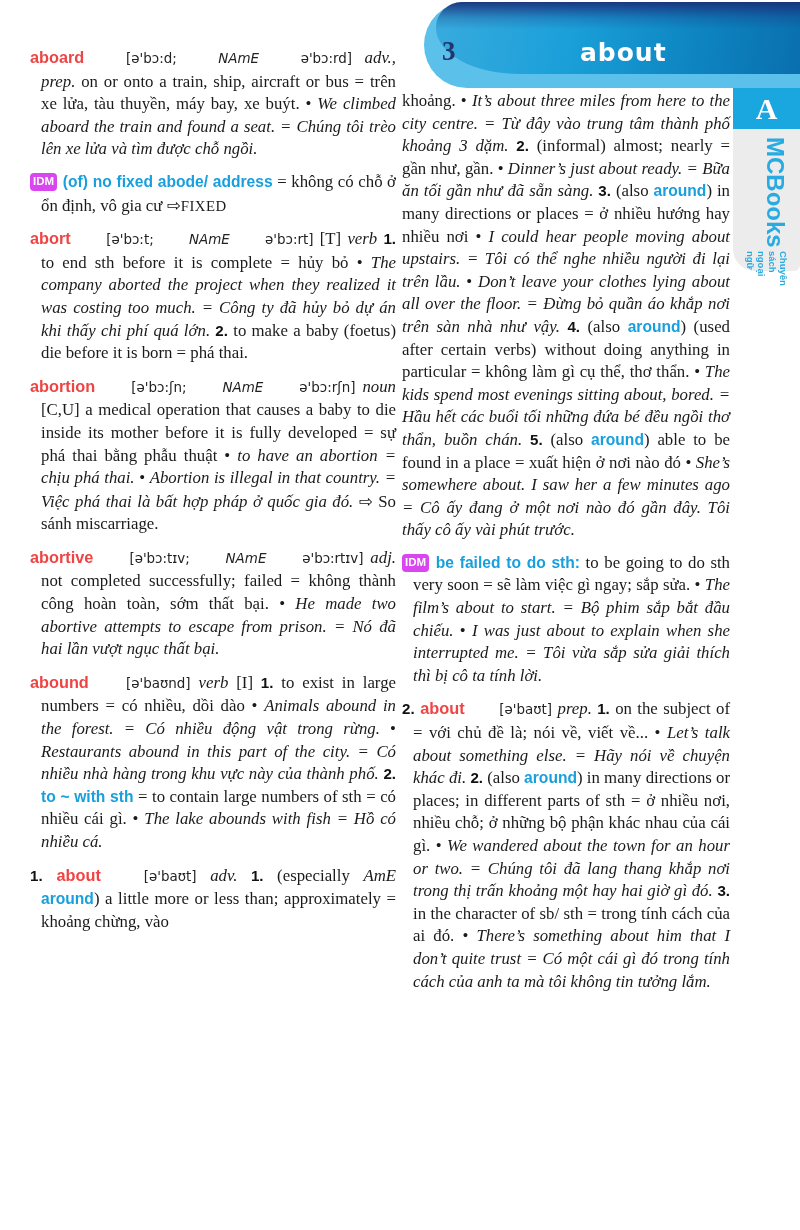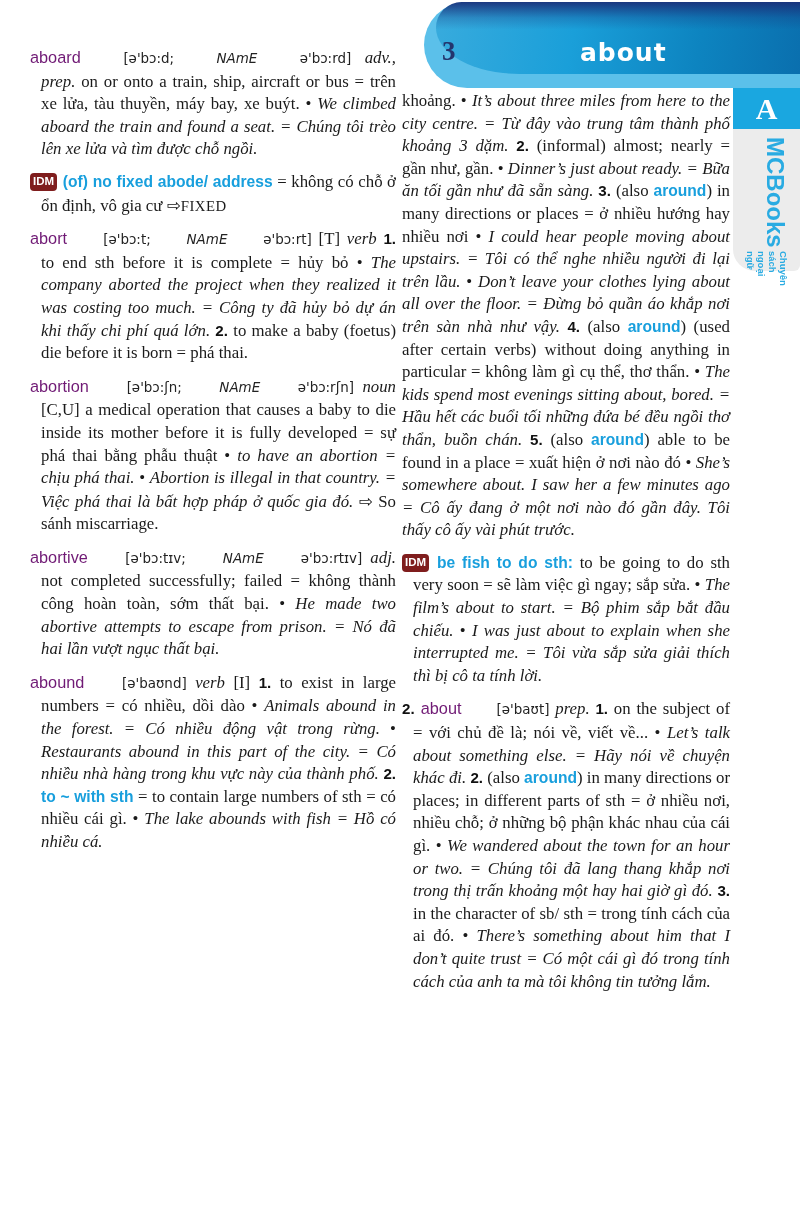--- a/index.html
+++ b/index.html
@@ -68,29 +68,29 @@
   .col-right{left:402px;top:90px;width:328px;}
 
   p.entry{
     margin:0 0 10px 0;
     text-align:justify;
     font-size:16.8px;line-height:22.6px;
     padding-left:11px;text-indent:-11px;
   }
   p.entry.cont{padding-left:0;text-indent:0;}
 
-  .hw{font-family:"Liberation Sans",sans-serif;font-weight:normal;color:#701a75;font-size:0.97em;}
+  .hw{font-family:"Liberation Sans",sans-serif;font-weight:bold;color:#ef4444;font-size:0.97em;}
   .it{font-style:italic;}
   .bd{font-weight:normal;}
   .num{font-family:"Liberation Sans",sans-serif;font-weight:bold;font-size:0.9em;color:#111;}
   .cb{font-family:Liberation Sans, sans-serif;font-weight:bold;color:#189fdd;font-size:0.93em;}
   .ph{font-family:"DejaVu Sans",sans-serif;font-size:0.8em;color:#222;margin-left:29px;}
   .ph.it{font-style:italic;}
   .idm{
-    display:inline-block;background:#7f1d1d;color:#fff;
+    display:inline-block;background:#d946ef;color:#fff;
     font-family:"Liberation Sans",sans-serif;font-weight:bold;
     font-size:11.5px;line-height:15px;padding:1px 3px 2px 3px;
     border-radius:4px;text-indent:0;vertical-align:2px;margin-right:1px;
   }
   .arr{font-family:"DejaVu Sans",sans-serif;font-size:1em;color:#111;}
   .sc{font-size:0.88em;letter-spacing:0.5px;}
 </style>
 </head>
 <body>
 
@@ -109,18 +109,19 @@
   </div>
 </div>
 
 <div class="col col-left">
     <p class="entry"><span class="hw">aboard </span><span class="ph">[ə'bɔ:d; </span><span class="ph it">NAmE</span><span class="ph"> ə'bɔ:rd] </span><span class="it">adv., prep.</span><span> on or onto a train, ship, aircraft or bus = trên xe lửa, tàu thuyền, máy bay, xe buýt. • </span><span class="it">We climbed aboard the train and found a seat. = Chúng tôi trèo lên xe lửa và tìm được chỗ ngồi.</span></p>
     <p class="entry"><span class="idm">IDM</span><span class="cb"> (of) no fixed abode/ address</span><span> = không có chỗ ở ổn định, vô gia cư </span><span class="arr">⇨</span><span class="sc">FIXED</span></p>
     <p class="entry"><span class="hw">abort </span><span class="ph">[ə'bɔ:t; </span><span class="ph it">NAmE</span><span class="ph"> ə'bɔ:rt] </span><span>[T] </span><span class="it">verb</span><span class="num"> 1.</span><span> to end sth before it is complete = hủy bỏ • </span><span class="it">The company aborted the project when they realized it was costing too much. = Công ty đã hủy bỏ dự án khi thấy chi phí quá lớn.</span><span class="num"> 2.</span><span> to make a baby (foetus) die before it is born = phá thai.</span></p>
     <p class="entry"><span class="hw">abortion </span><span class="ph">[ə'bɔ:ʃn; </span><span class="ph it">NAmE</span><span class="ph"> ə'bɔ:rʃn] </span><span class="it">noun</span><span> [C,U] a medical operation that causes a baby to die inside its mother before it is fully developed = sự phá thai bằng phẫu thuật • </span><span class="it">to have an abortion = chịu phá thai.</span><span> • </span><span class="it">Abortion is illegal in that country. = Việc phá thai là bất hợp pháp ở quốc gia đó.</span><span> </span><span class="arr">⇨</span><span> So sánh </span><span class="bd">miscarriage.</span></p>
     <p class="entry"><span class="hw">abortive </span><span class="ph">[ə'bɔ:tɪv; </span><span class="ph it">NAmE</span><span class="ph"> ə'bɔ:rtɪv] </span><span class="it">adj.</span><span> not completed successfully; failed = không thành công hoàn toàn, sớm thất bại. • </span><span class="it">He made two abortive attempts to escape from prison. = Nó đã hai lần vượt ngục thất bại.</span></p>
     <p class="entry"><span class="hw">abound </span><span class="ph">[ə'baʊnd] </span><span class="it">verb</span><span> [I] </span><span class="num">1.</span><span> to exist in large numbers = có nhiều, dồi dào • </span><span class="it">Animals abound in the forest. = Có nhiều động vật trong rừng.</span><span> • </span><span class="it">Restaurants abound in this part of the city. = Có nhiều nhà hàng trong khu vực này của thành phố.</span><span class="num"> 2.</span><span class="cb"> to ~ with sth</span><span> = to contain large numbers of sth = có nhiều cái gì. • </span><span class="it">The lake abounds with fish = Hồ có nhiều cá.</span></p>
+    <p class="entry"><span class="num">1.</span><span class="hw"> about </span><span class="ph">[ə'baʊt] </span><span class="it">adv.</span><span class="num"> 1.</span><span> (especially </span><span class="it">AmE</span><span> </span><span class="cb">around</span><span>) a little more or less than; approximately = khoảng chừng, vào</span></p>
   </div>
 <div class="col col-right">
     <p class="entry cont"><span>khoảng. • </span><span class="it">It’s about three miles from here to the city centre. = Từ đây vào trung tâm thành phố khoảng 3 dặm.</span><span class="num"> 2.</span><span> (informal) almost; nearly = gần như, gần. • </span><span class="it">Dinner’s just about ready. = Bữa ăn tối gần như đã sẵn sàng.</span><span class="num"> 3.</span><span> (also </span><span class="cb">around</span><span>) in many directions or places = ở nhiều hướng hay nhiều nơi • </span><span class="it">I could hear people moving about upstairs. = Tôi có thể nghe nhiều người đi lại trên lầu.</span><span> • </span><span class="it">Don’t leave your clothes lying about all over the floor. = Đừng bỏ quần áo khắp nơi trên sàn nhà như vậy.</span><span class="num"> 4.</span><span> (also </span><span class="cb">around</span><span>) (used after certain verbs) without doing anything in particular = không làm gì cụ thể, thơ thẩn. • </span><span class="it">The kids spend most evenings sitting about, bored. = Hầu hết các buổi tối những đứa bé đều ngồi thơ thẩn, buồn chán.</span><span class="num"> 5.</span><span> (also </span><span class="cb">around</span><span>) able to be found in a place = xuất hiện ở nơi nào đó • </span><span class="it">She’s somewhere about. I saw her a few minutes ago = Cô ấy đang ở một nơi nào đó gần đây. Tôi thấy cô ấy vài phút trước.</span></p>
-    <p class="entry"><span class="idm">IDM</span><span class="cb"> be fish to do sth:</span><span> to be going to do sth very soon = sẽ làm việc gì ngay; sắp sửa. • </span><span class="it">The film’s about to start. = Bộ phim sắp bắt đầu chiếu.</span><span> • </span><span class="it">I was just about to explain when she interrupted me. = Tôi vừa sắp sửa giải thích thì bị cô ta tính lời.</span></p>
+    <p class="entry"><span class="idm">IDM</span><span class="cb"> be failed to do sth:</span><span> to be going to do sth very soon = sẽ làm việc gì ngay; sắp sửa. • </span><span class="it">The film’s about to start. = Bộ phim sắp bắt đầu chiếu.</span><span> • </span><span class="it">I was just about to explain when she interrupted me. = Tôi vừa sắp sửa giải thích thì bị cô ta tính lời.</span></p>
     <p class="entry"><span class="num">2.</span><span class="hw"> about </span><span class="ph">[ə'baʊt] </span><span class="it">prep.</span><span class="num"> 1.</span><span> on the subject of = với chủ đề là; nói về, viết về... • </span><span class="it">Let’s talk about something else. = Hãy nói về chuyện khác đi.</span><span class="num"> 2.</span><span> (also </span><span class="cb">around</span><span>) in many directions or places; in different parts of sth = ở nhiều nơi, nhiều chỗ; ở những bộ phận khác nhau của cái gì. • </span><span class="it">We wandered about the town for an hour or two. = Chúng tôi đã lang thang khắp nơi trong thị trấn khoảng một hay hai giờ gì đó.</span><span class="num"> 3.</span><span> in the character of sb/ sth = trong tính cách của ai đó. • </span><span class="it">There’s something about him that I don’t quite trust = Có một cái gì đó trong tính cách của anh ta mà tôi không tin tưởng lắm.</span></p>
   </div>
 
 </body></html>

